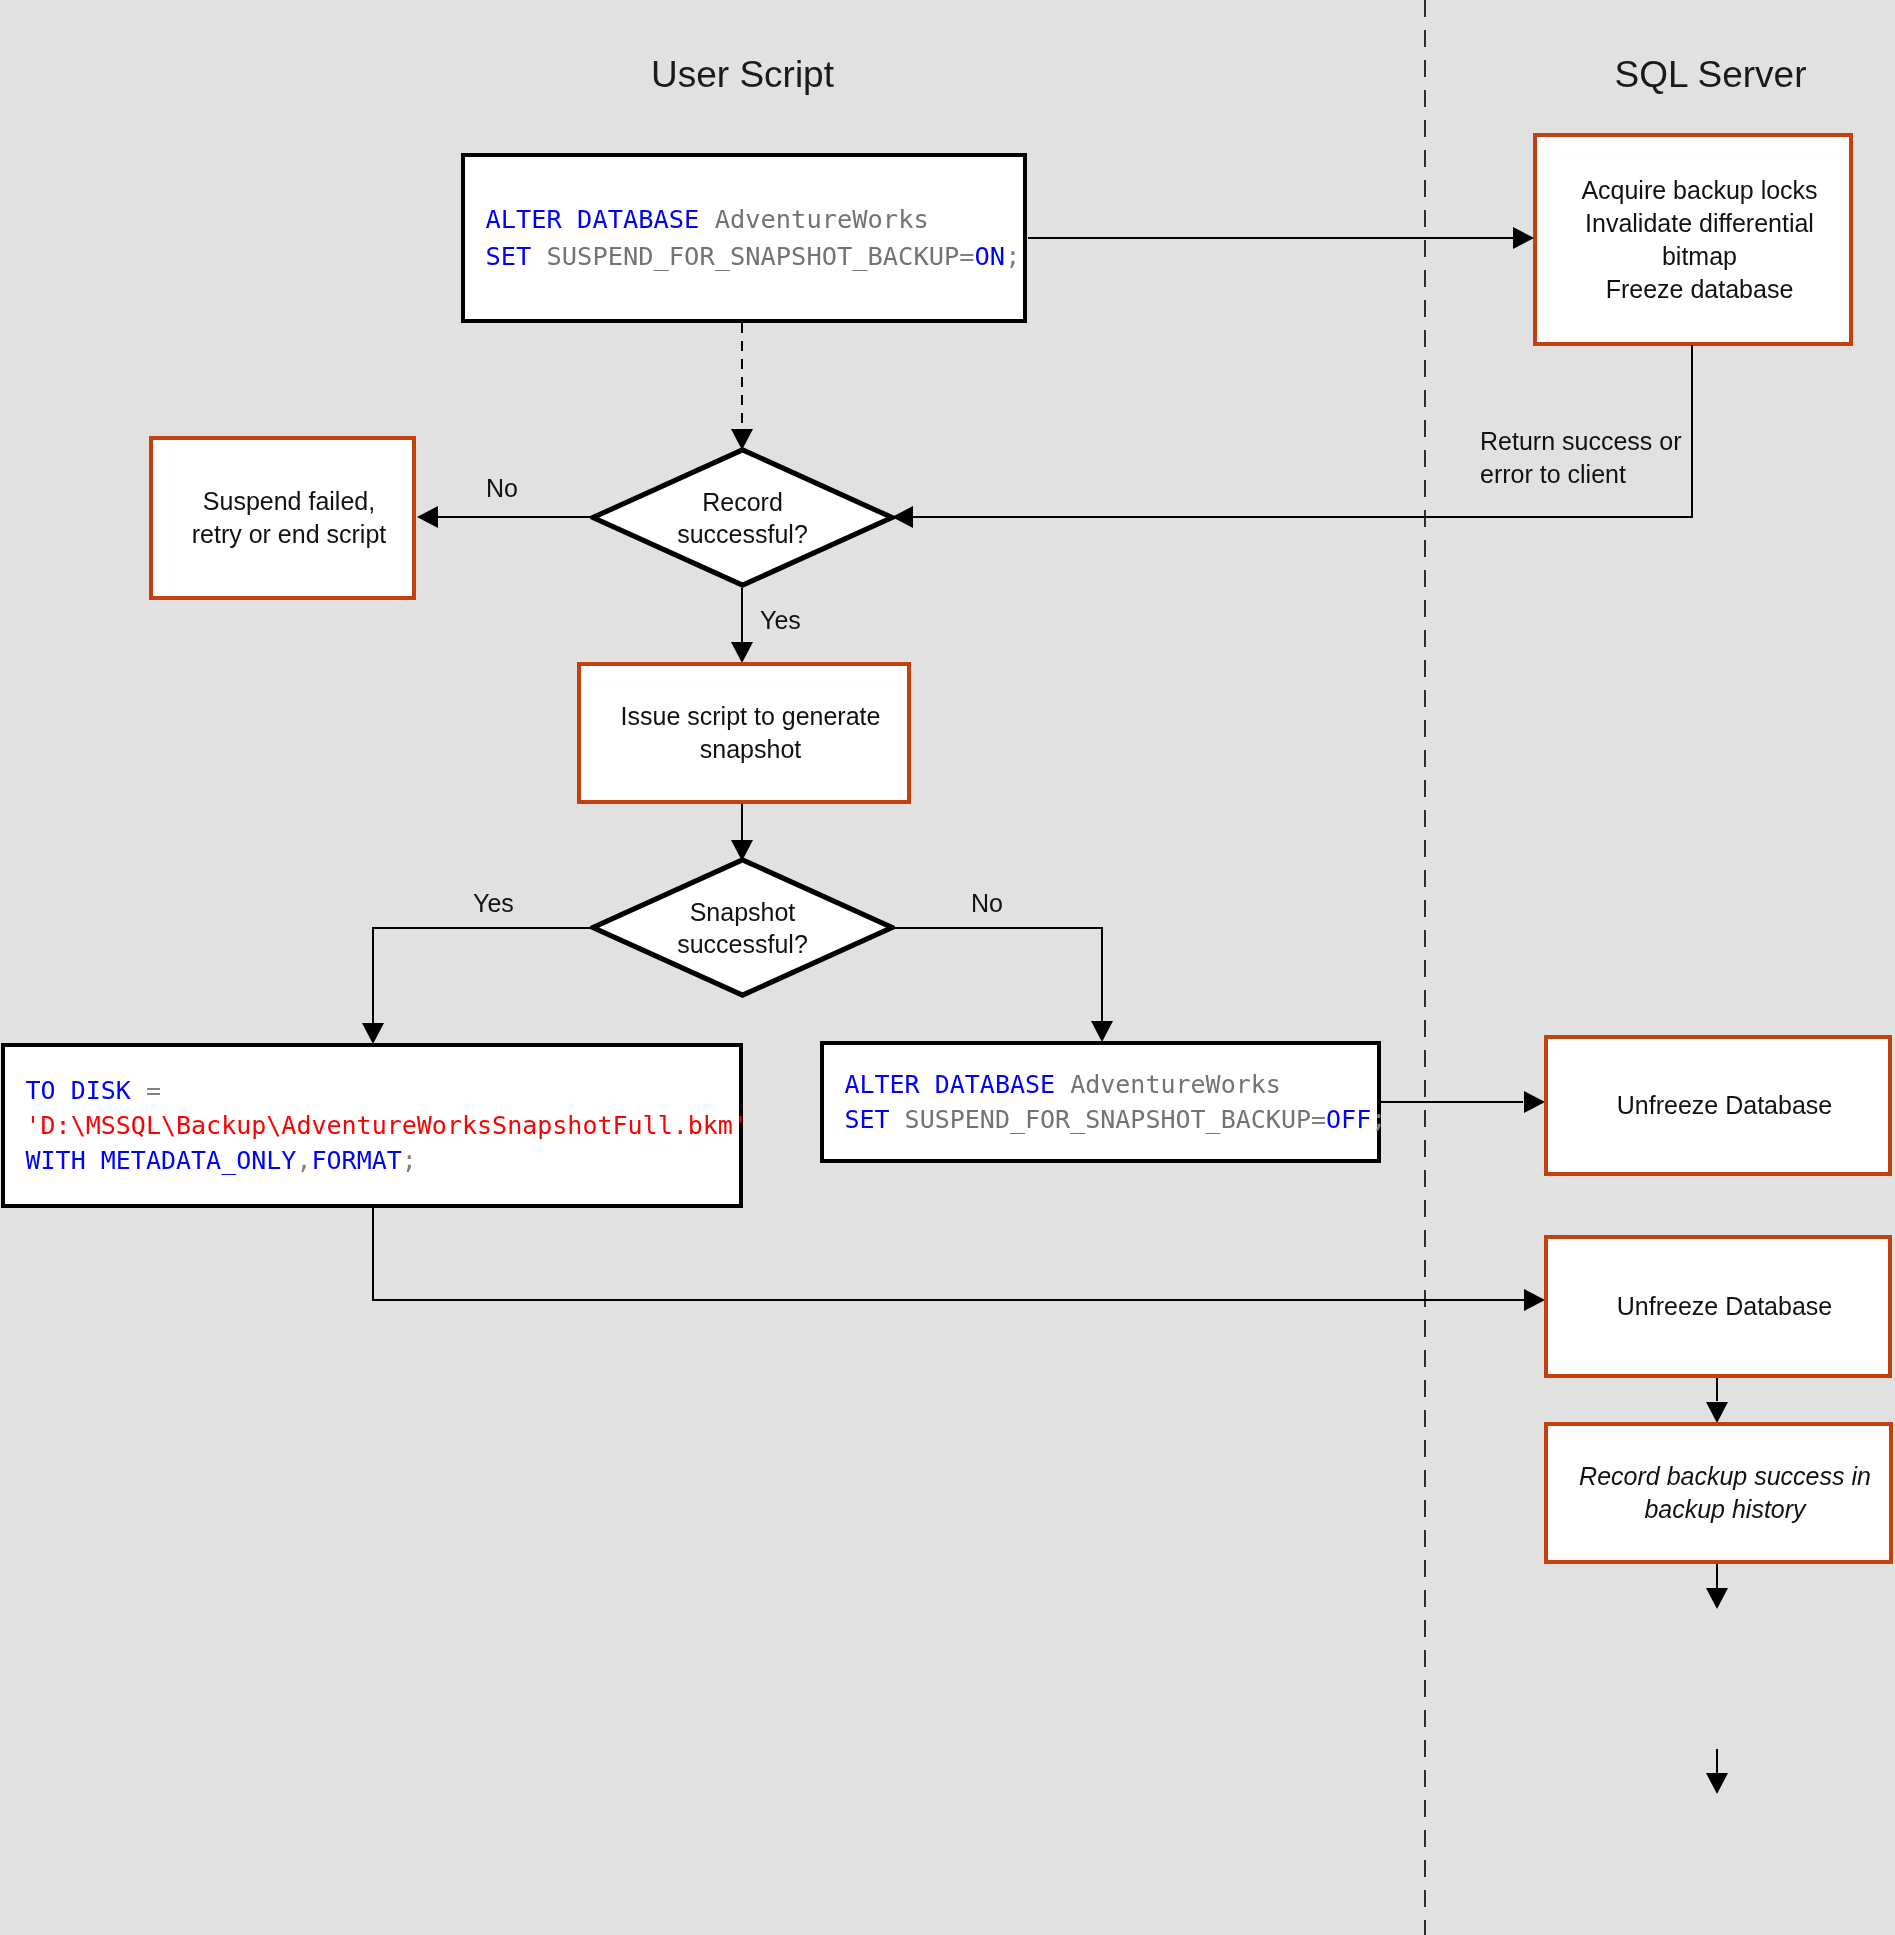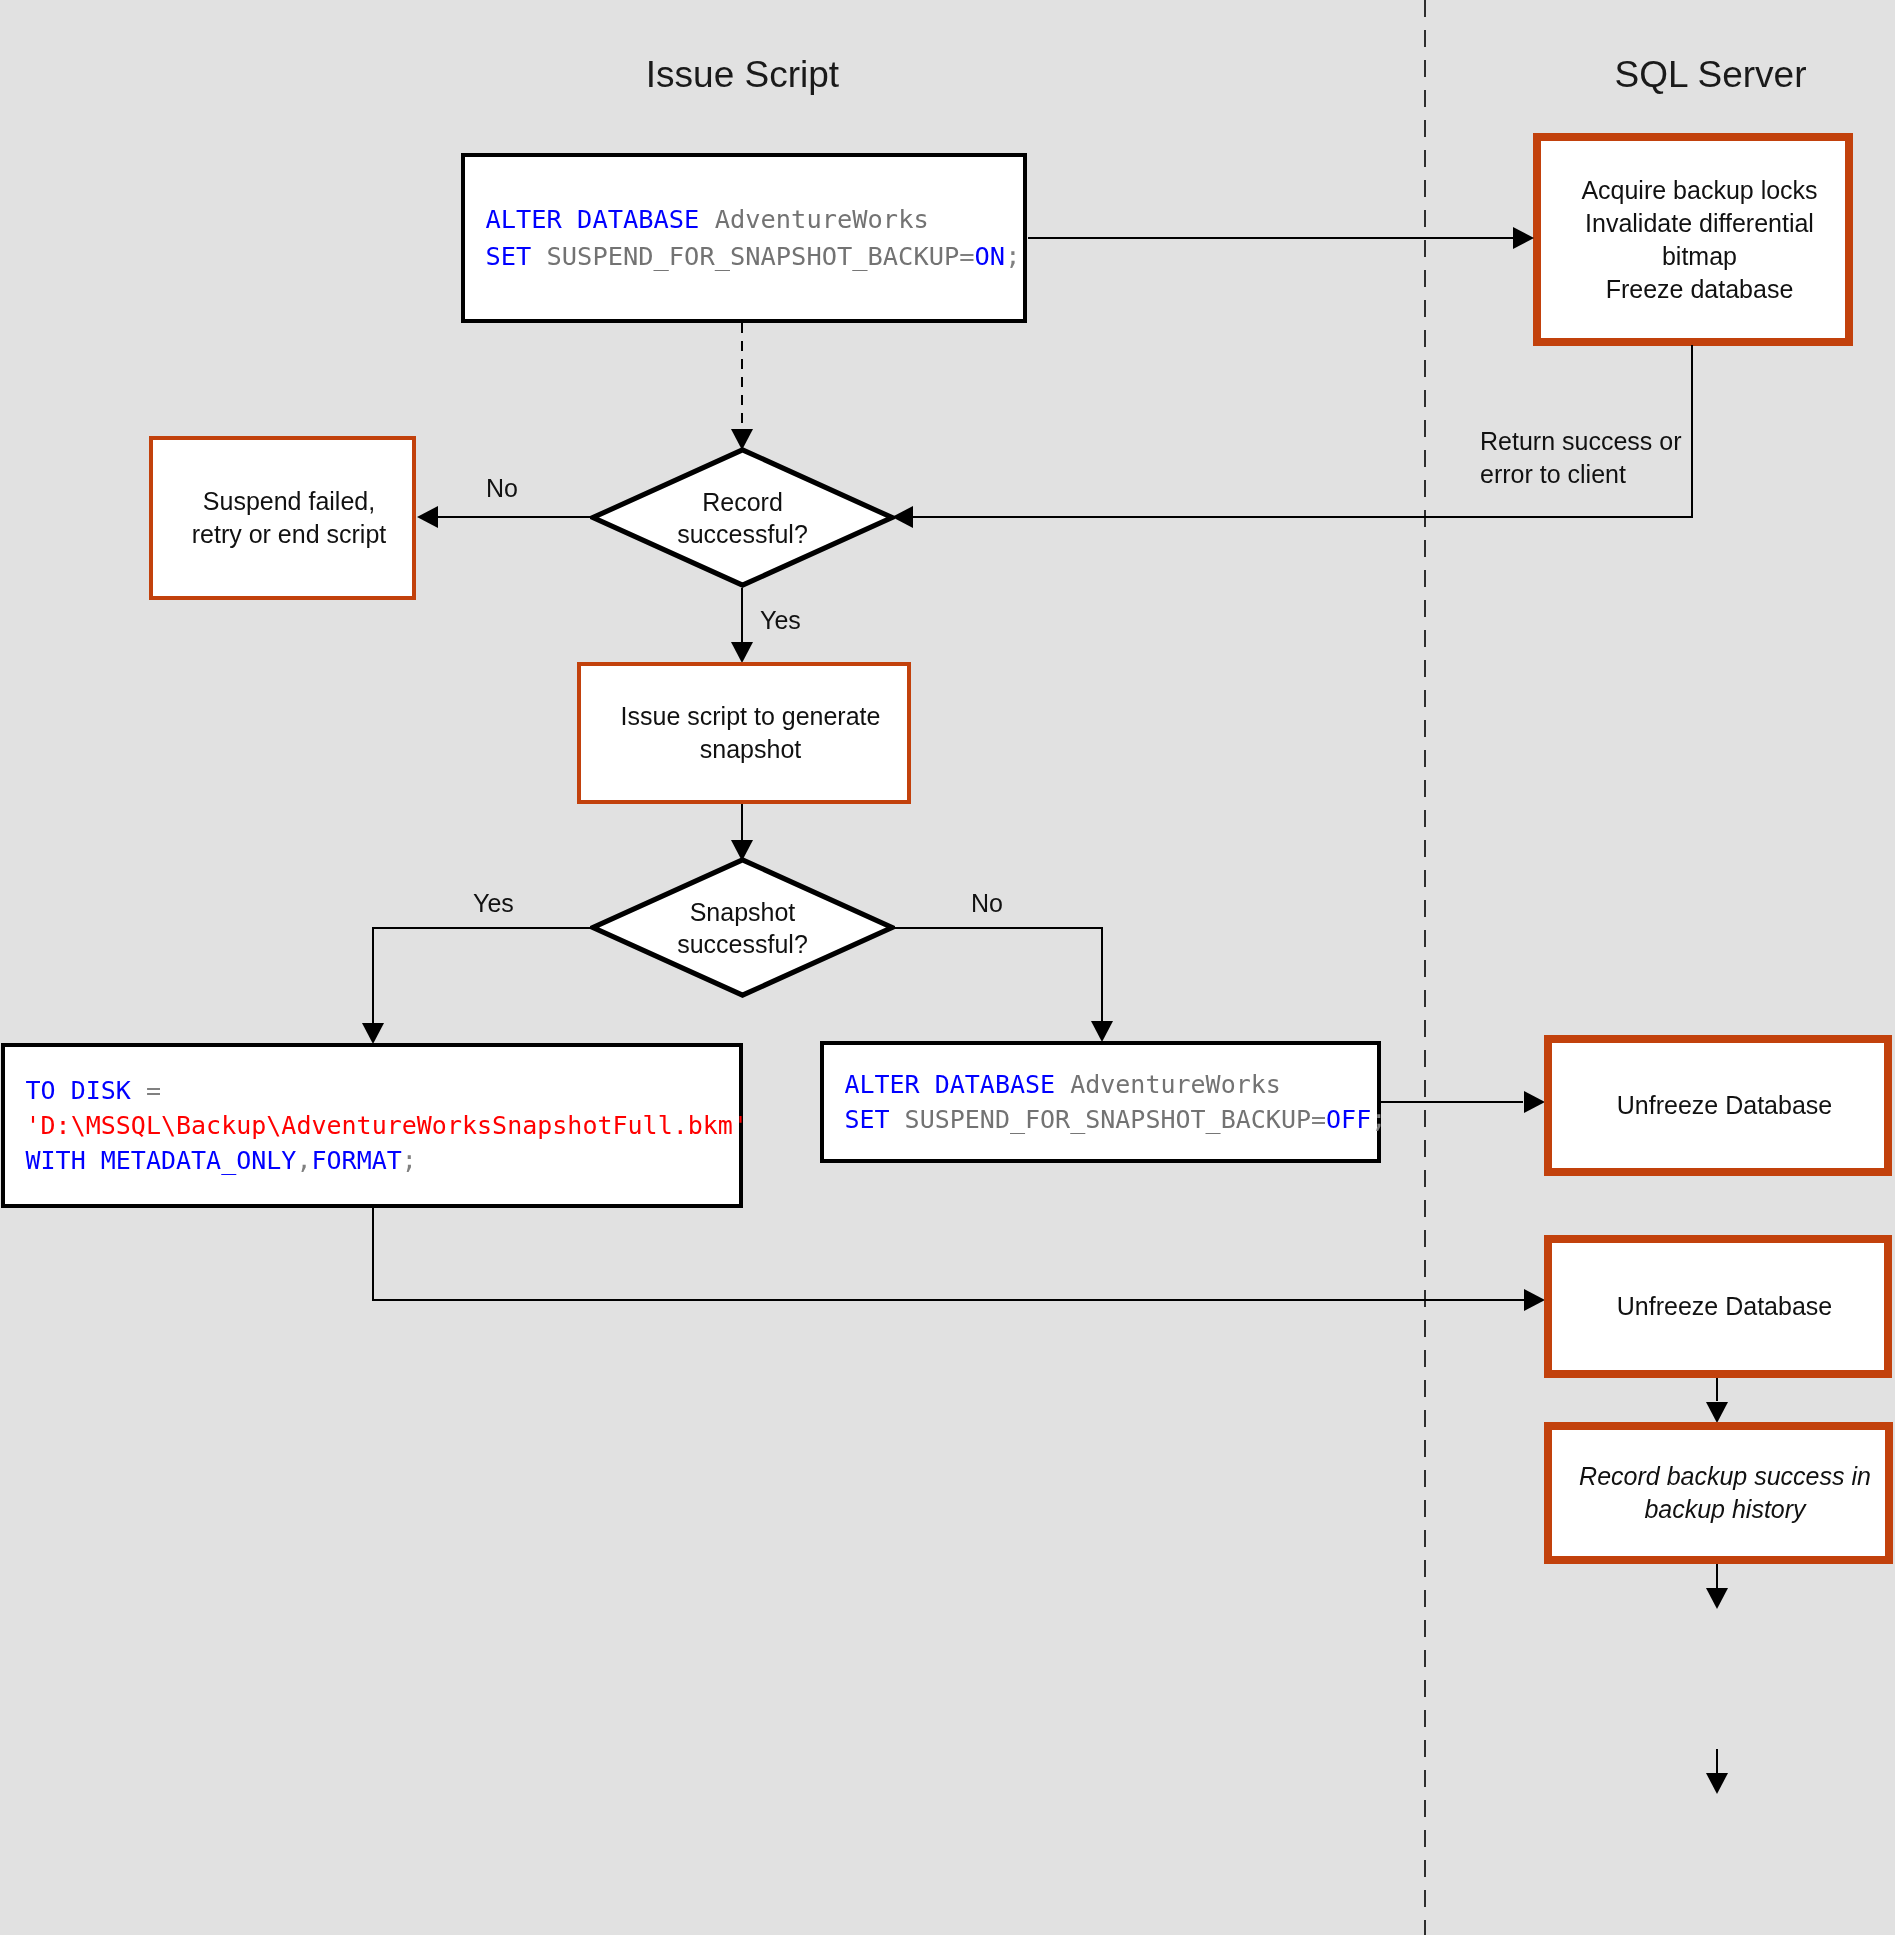--- a/index.html
+++ b/index.html
@@ -1,21 +1,21 @@
 <!DOCTYPE html>
 <html style="font-size:9px"><head>
 <meta charset="utf-8">
 <style>
   html,body{margin:0;padding:0;}
   body{background:#E1E1E1;font-family:"Liberation Sans", sans-serif;}
   #canvas{position:relative;width:1895px;height:1936px;background:#E1E1E1;overflow:hidden;}
 
   .title{position:absolute;font-size:37px;color:#1a1a1a;text-align:center;letter-spacing:0px;}
 
-  .pbox{position:absolute;background:#FFFFFF;border:8px solid #c2410c;box-sizing:border-box;
+  .pbox{position:absolute;background:#FFFFFF;border:4px solid #c2410c;box-sizing:border-box;
         display:flex;flex-direction:column;align-items:center;justify-content:center;
         font-size:25px;line-height:33px;color:#111;text-align:center;padding-left:13px;}
   .pbox.thick{border-width:4.5px;}
 
   .codebox{position:absolute;background:#FFFFFF;border:4.5px solid #000;box-sizing:border-box;
         display:flex;flex-direction:column;justify-content:center;
         font-family:"DejaVu Sans Mono", monospace;font-size:25.4px;line-height:37px;
         white-space:pre;color:#000;}
   .codebox .pad{padding-left:20.4px;}
   .tok-k{color:#0000FF;text-align:center;}
@@ -39,21 +39,21 @@
   .elabel{position:absolute;font-size:25px;color:#111;}
   .note{position:absolute;font-size:25px;line-height:33px;color:#111;text-align:left;}
 </style>
 </head>
 <body>
 
 <div id="canvas">
 
   <div class="divider" style="left:1424px;top:0;height:1936px;"></div>
 
-  <div class="title" style="left:460px;top:54px;width:565px;">Issue Script</div>
+  <div class="title" style="left:460px;top:54px;width:565px;">User Script</div>
   <div class="title" style="left:1541px;top:54px;width:339px;">SQL Server</div>
 
   <div class="codebox" style="left:461px;top:153px;width:566px;height:170px;">
     <div class="pad"><span class="tok-k">ALTER DATABASE</span><span class="tok-i"> AdventureWorks</span></div>
     <div class="pad"><span class="tok-k">SET</span><span class="tok-i"> SUSPEND_FOR_SNAPSHOT_BACKUP</span><span class="tok-o">=</span><span class="tok-k">ON</span><span class="tok-o">;</span></div>
   </div>
 
   <div class="pbox" style="left:1533px;top:133px;width:320px;height:213px;">
     <div>Acquire backup locks</div>
     <div>Invalidate differential</div>

